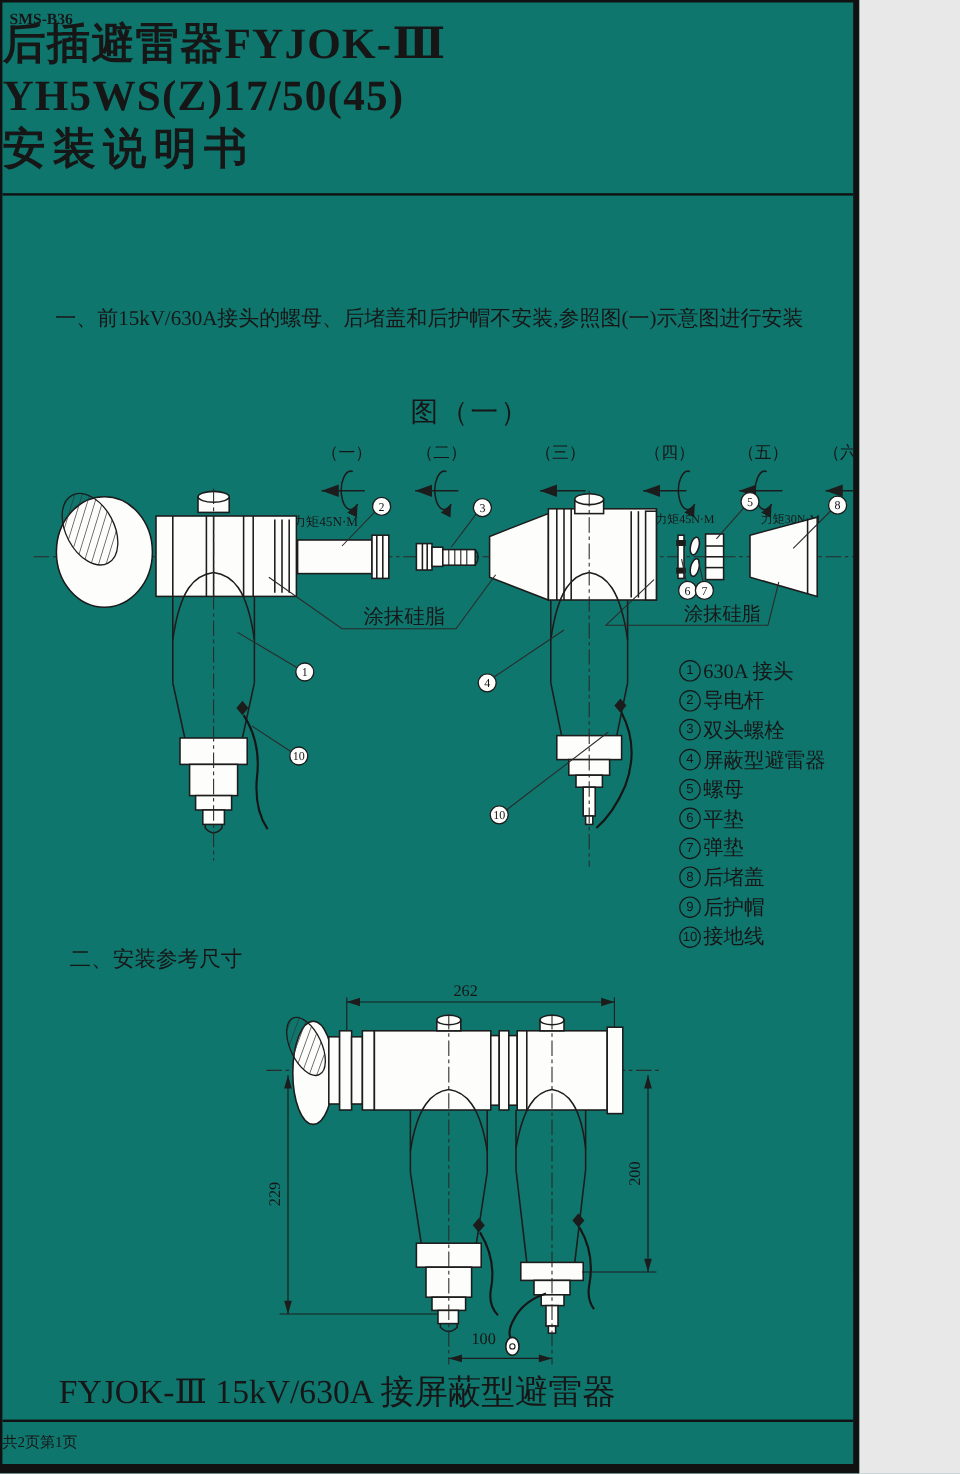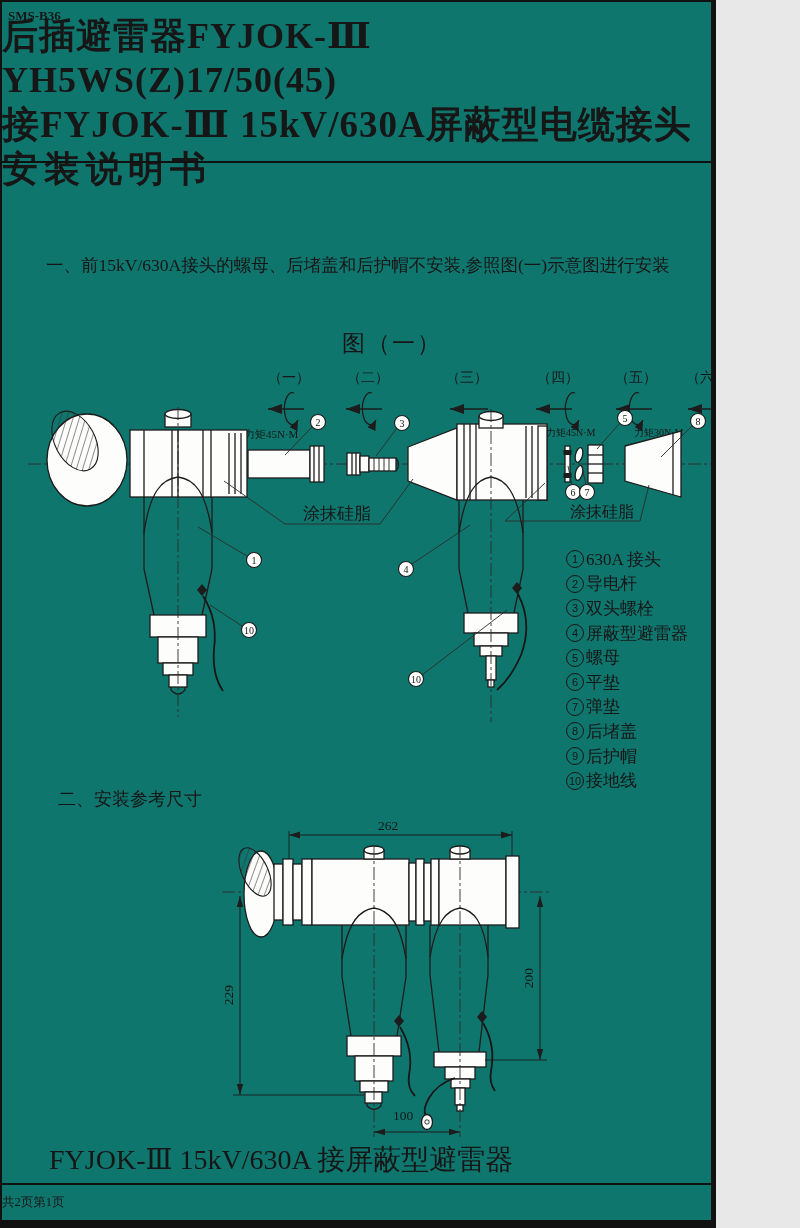--- a/index.html
+++ b/index.html
@@ -39,21 +39,20 @@
 </style>
 </head>
 <body>
 
 <div class="page">
 
   <div class="doc-code">SMS-B36</div>
 
   <div class="title-block">
     <div class="title-l1">后插避雷器FYJOK-Ⅲ YH5WS(Z)17/50(45)</div>
-    <div class="title-l2">接FYJOK-Ⅲ 15kV/630A屏蔽型电缆接头</div>
     <div class="title-l3">安装说明书</div>
   </div>
 
   <div class="hr-title"></div>
 
   <div class="sec1">一、前15kV/630A接头的螺母、后堵盖和后护帽不安装,参照图(一)示意图进行安装</div>
   <div class="fig1-title">图（一）</div>
 
   <svg id="fig1" width="793" height="372" viewBox="0 0 793 372">
     <defs>

